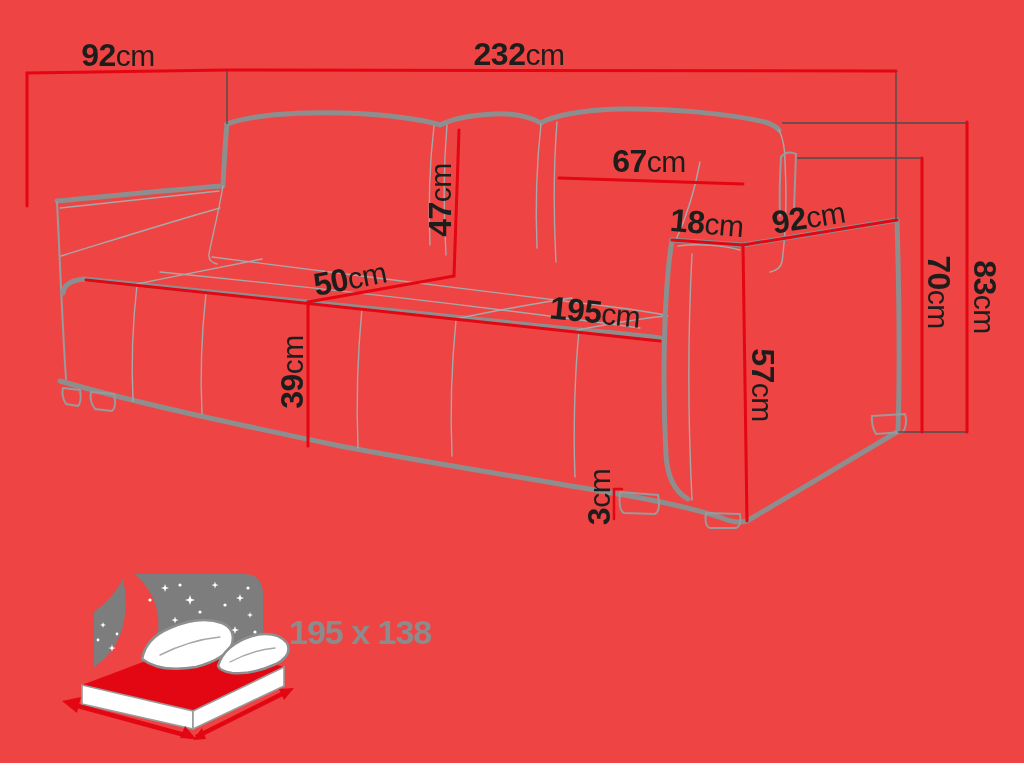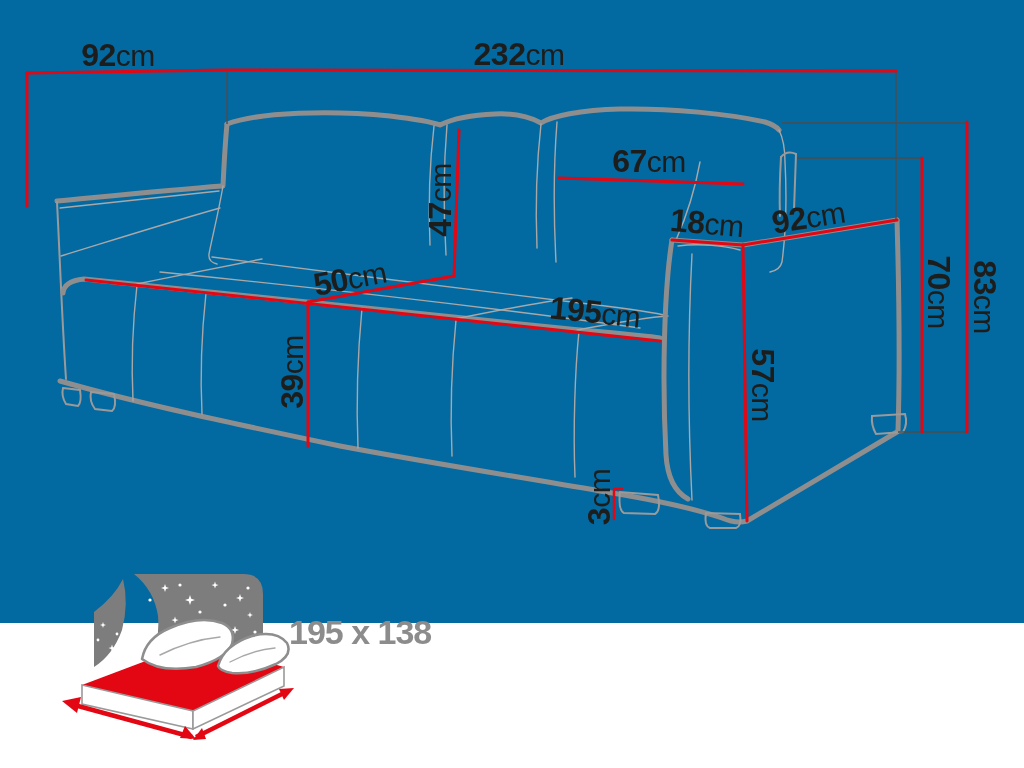--- a/index.html
+++ b/index.html
@@ -1,16 +1,16 @@
 <!DOCTYPE html>
 <html><head>
 <meta charset="utf-8">
 <style>
   html,body{margin:0;padding:0;background:#ffffff;width:1024px;height:768px;overflow:hidden;}
-  .stage{position:relative;width:1024px;height:623px;background:#0369a1;font-family:"Liberation Sans",sans-serif;}
+  .stage{position:relative;width:1024px;height:763px;background:#ef4444;font-family:"Liberation Sans",sans-serif;}
   svg{display:block;}
   text{font-family:"Liberation Sans",sans-serif;}
   .dim-label{font-size:32px;font-weight:bold;fill:#1d1d1b;letter-spacing:-0.5px;}
   .dim-label .u{font-weight:normal;font-size:30px;}
   .area-label{font-size:34px;font-weight:bold;fill:#8c8c8c;letter-spacing:-1px;}
   .red{stroke:#e30613;stroke-width:3;fill:none;stroke-linecap:round;}
   .redthin{stroke:#e30613;stroke-width:2.5;fill:none;stroke-linecap:round;}
   .ext{stroke:#4d4d4d;stroke-width:1.4;fill:none;}
   .thick{stroke:#8e8e8e;stroke-width:5;fill:none;stroke-linecap:round;stroke-linejoin:round;}
   .med{stroke:#9a9a9a;stroke-width:2;fill:none;stroke-linecap:round;}

